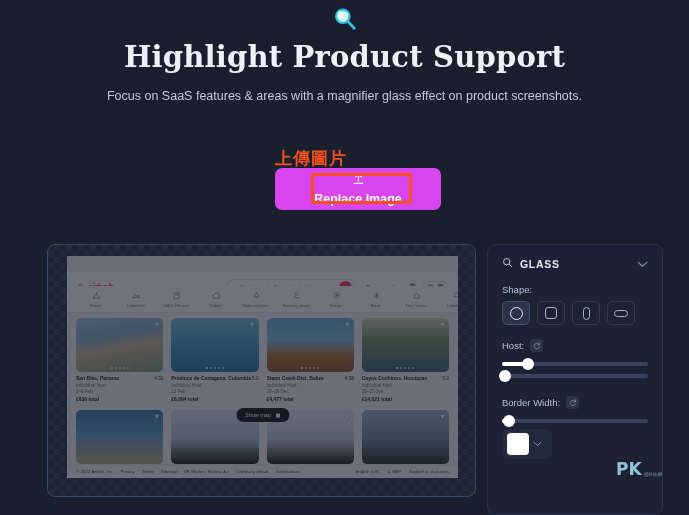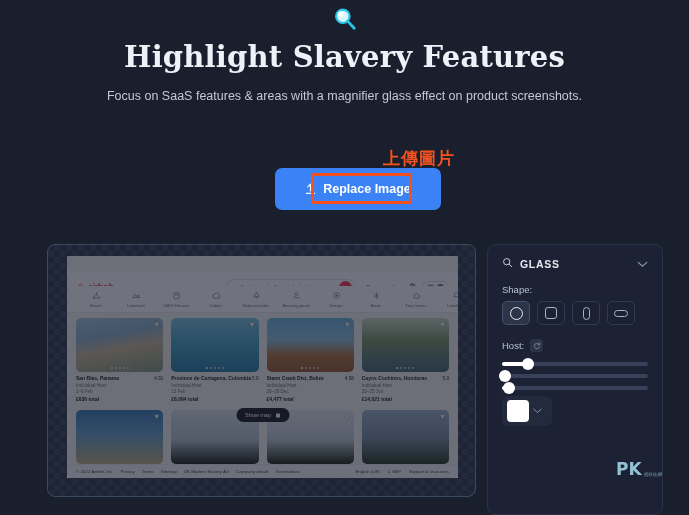--- a/index.html
+++ b/index.html
@@ -28,22 +28,22 @@
   .page-sub {
     position: absolute; left: 0; right: 0; top: 89px;
     text-align: center; font-size: 12.5px; color: #c3c9d6;
   }
 
   
   .upload-wrap {
     position: absolute; left: 275px; top: 168px; width: 166px; height: 42px;
   }
   .upload-annot-text {
-    position: absolute; left: 289px; top: 147px; width: 166px;
-    text-align: right; font-size: 17px; font-weight: 700;
+    position: absolute; left: 275px; top: 147px; width: 166px;
+    text-align: left; font-size: 17px; font-weight: 700;
     color: #f4511e; letter-spacing: 1px;
     font-family: Liberation Sans, sans-serif;
   }
   .upload-btn {
     position: absolute; inset: 0;
     background: #2f9ae8; border: none; border-radius: 7px;
     color: #ffffff; font-size: 12.5px; font-weight: 700;
     display: flex; align-items: center; justify-content: center; gap: 7px;
     cursor: pointer;
     font-family: "Liberation Sans", sans-serif;
@@ -225,27 +225,27 @@
 <body>
 
 <div class="hero-icon">
   <svg width="26" height="26" viewBox="0 0 24 24" aria-hidden="true">
     <circle cx="10" cy="9.5" r="6.2" fill="#d8f6ff" stroke="#2bc4e8" stroke-width="2"></circle>
     <circle cx="8" cy="7.5" r="2.6" fill="#ffffff" opacity=".85"></circle>
     <line x1="14.6" y1="14.2" x2="20.5" y2="20.5" stroke="#2bc4e8" stroke-width="2.6" stroke-linecap="round"></line>
   </svg>
 </div>
 
-<div class="page-title">Highlight Slavery Features</div>
+<div class="page-title">Highlight Product Support</div>
 <div class="page-sub">Focus on SaaS features &amp; areas with a magnifier glass effect on product screenshots.</div>
 
 <div class="upload-annot-text" style="color: rgb(244, 81, 30);">上傳圖片</div>
 
 <div class="upload-wrap">
-  <button class="upload-btn" style="background: #3b82f6;">
+  <button class="upload-btn" style="background: #d946ef; flex-direction: column;">
     <span class="up-ico">
       <svg width="11" height="12" viewBox="0 0 12 13" aria-hidden="true">
         <path d="M6 1.2 L6 8.6 M6 1.2 L3 4.2 M6 1.2 L9 4.2 M1.5 11.3 L10.5 11.3" stroke="#ffffff" stroke-width="1.3" fill="none" stroke-linecap="round"></path>
       </svg>
     </span>
     <span>Replace Image</span>
   </button>
 </div>
 <div class="annot-box" style="border-color: rgb(244, 81, 30);"></div>
 
@@ -569,20 +569,29 @@
     <div class="fill" id="size-fill" style="width: 18%;"></div>
     <div class="thumb" id="size-thumb" style="left: 18%;"></div>
   </div>
 
   <div class="slider">
     <div class="track"></div>
     <div class="fill" id="zoom-fill" style="width: 2%;"></div>
     <div class="thumb" id="zoom-thumb" style="left: 2%;"></div>
   </div>
 
+  <div class="lbl">
+    <span>Border Width:</span>
+    <span class="reset-ico">
+      <svg width="8" height="8" viewBox="0 0 10 10">
+          <path d="M8 3.2A3.4 3.4 0 1 0 8.4 6" stroke="#7e889e" stroke-width="1.1" fill="none" stroke-linecap="round"></path>
+          <path d="M8.4 1v2.4H6" stroke="#7e889e" stroke-width="1.1" fill="none" stroke-linecap="round"></path>
+        </svg>
+    </span>
+  </div>
   <div class="slider">
     <div class="track"></div>
     <div class="fill" id="bw-fill" style="width: 5%;"></div>
     <div class="thumb" id="bw-thumb" style="left: 5%;"></div>
   </div>
 
   <div class="color-box">
     <span class="color-swatch" id="color-swatch" style="background: rgb(255, 255, 255);"></span>
     <span class="chev">
       <svg width="9" height="6" viewBox="0 0 12 8">

